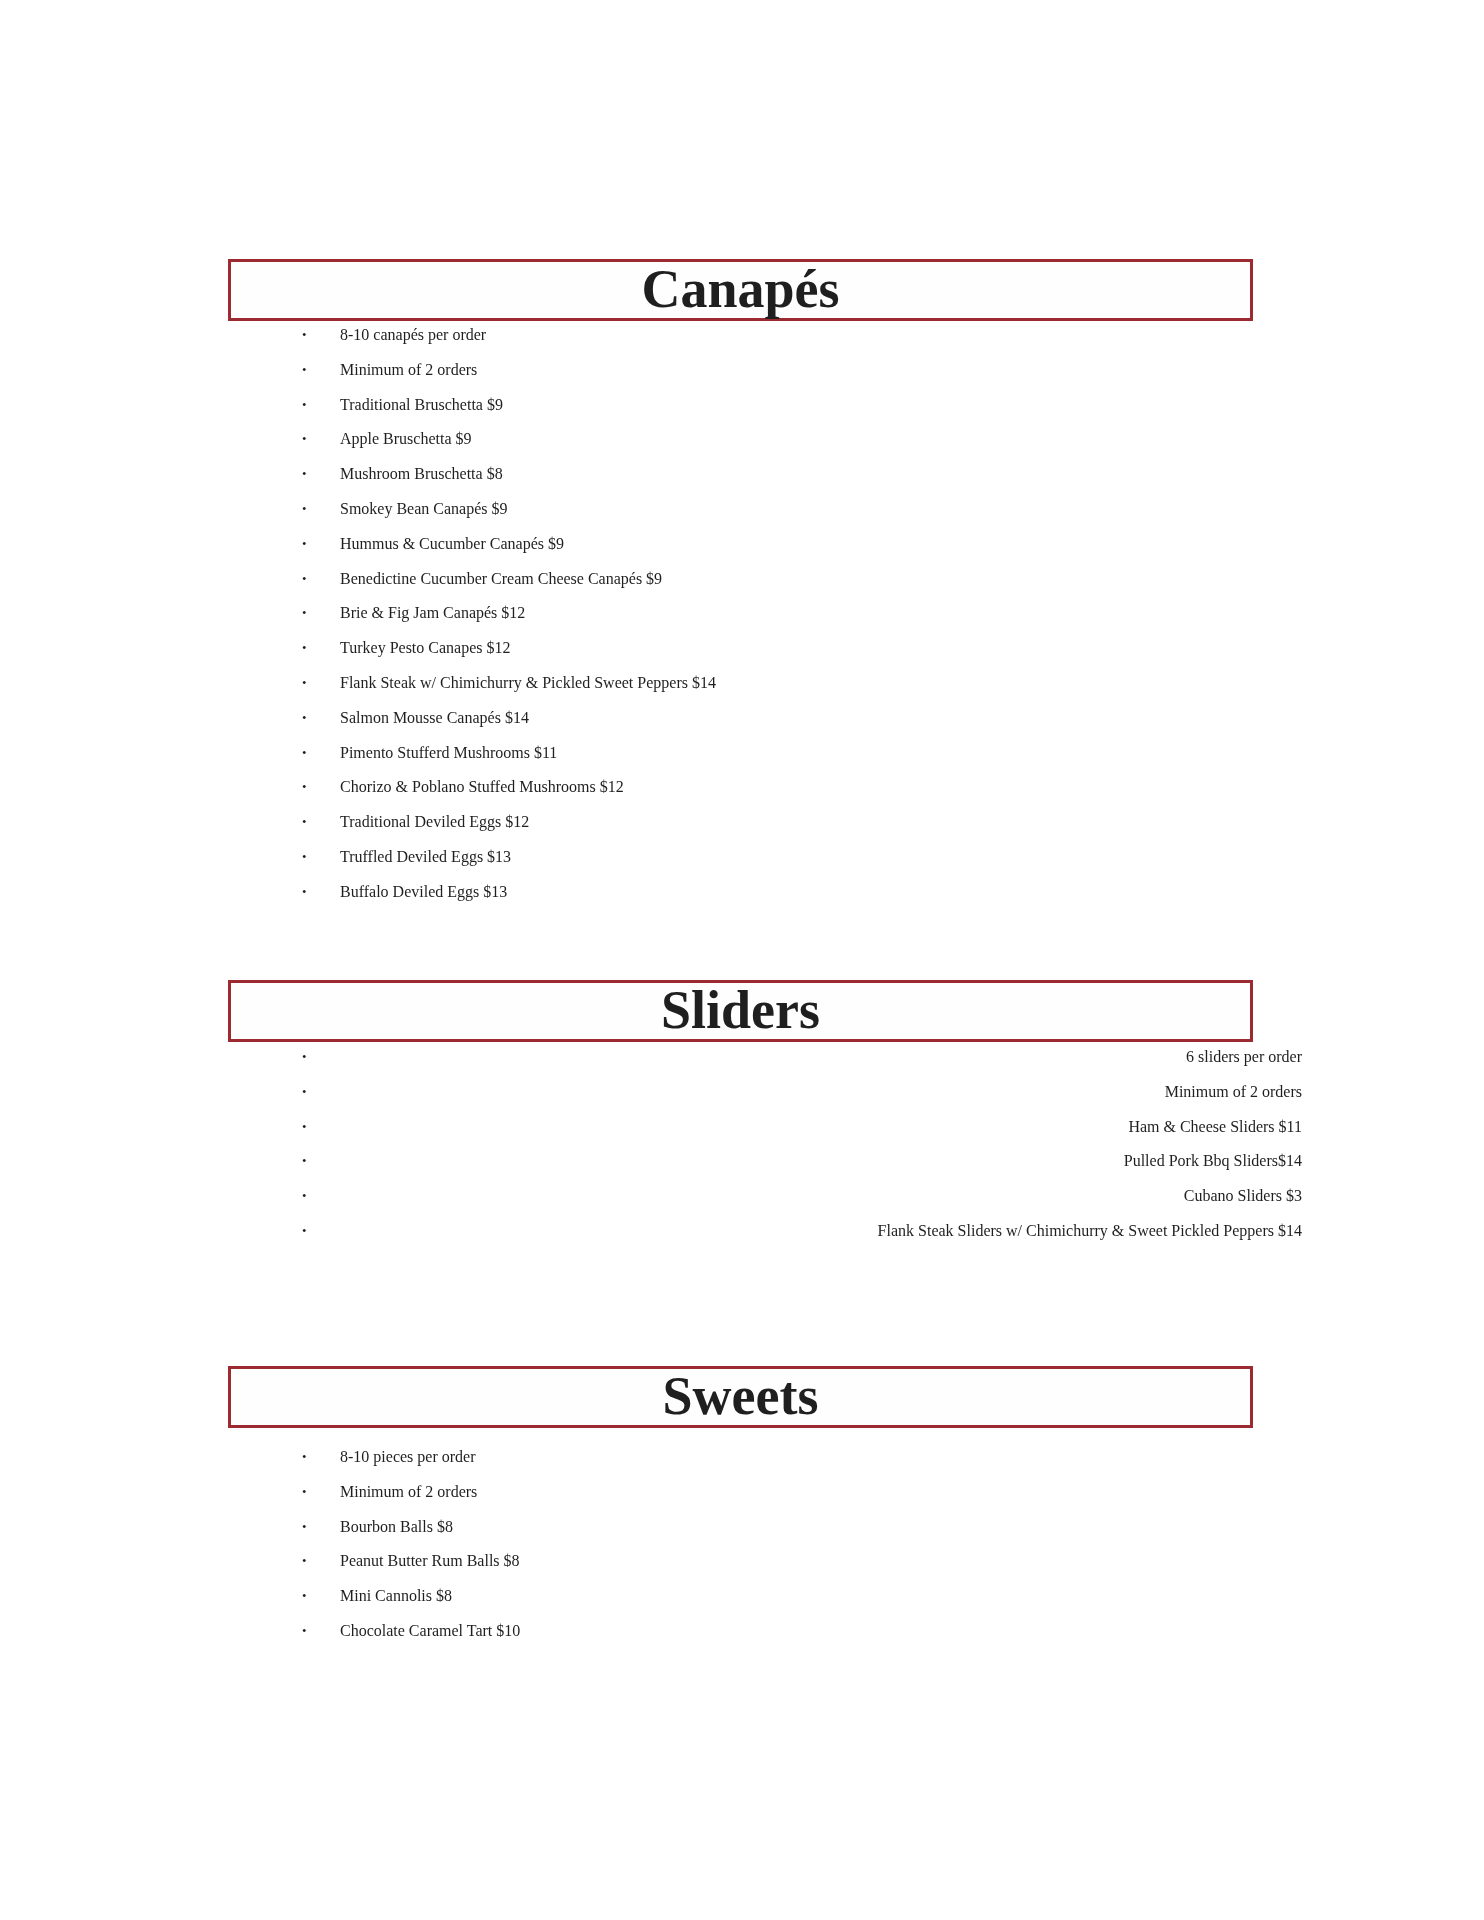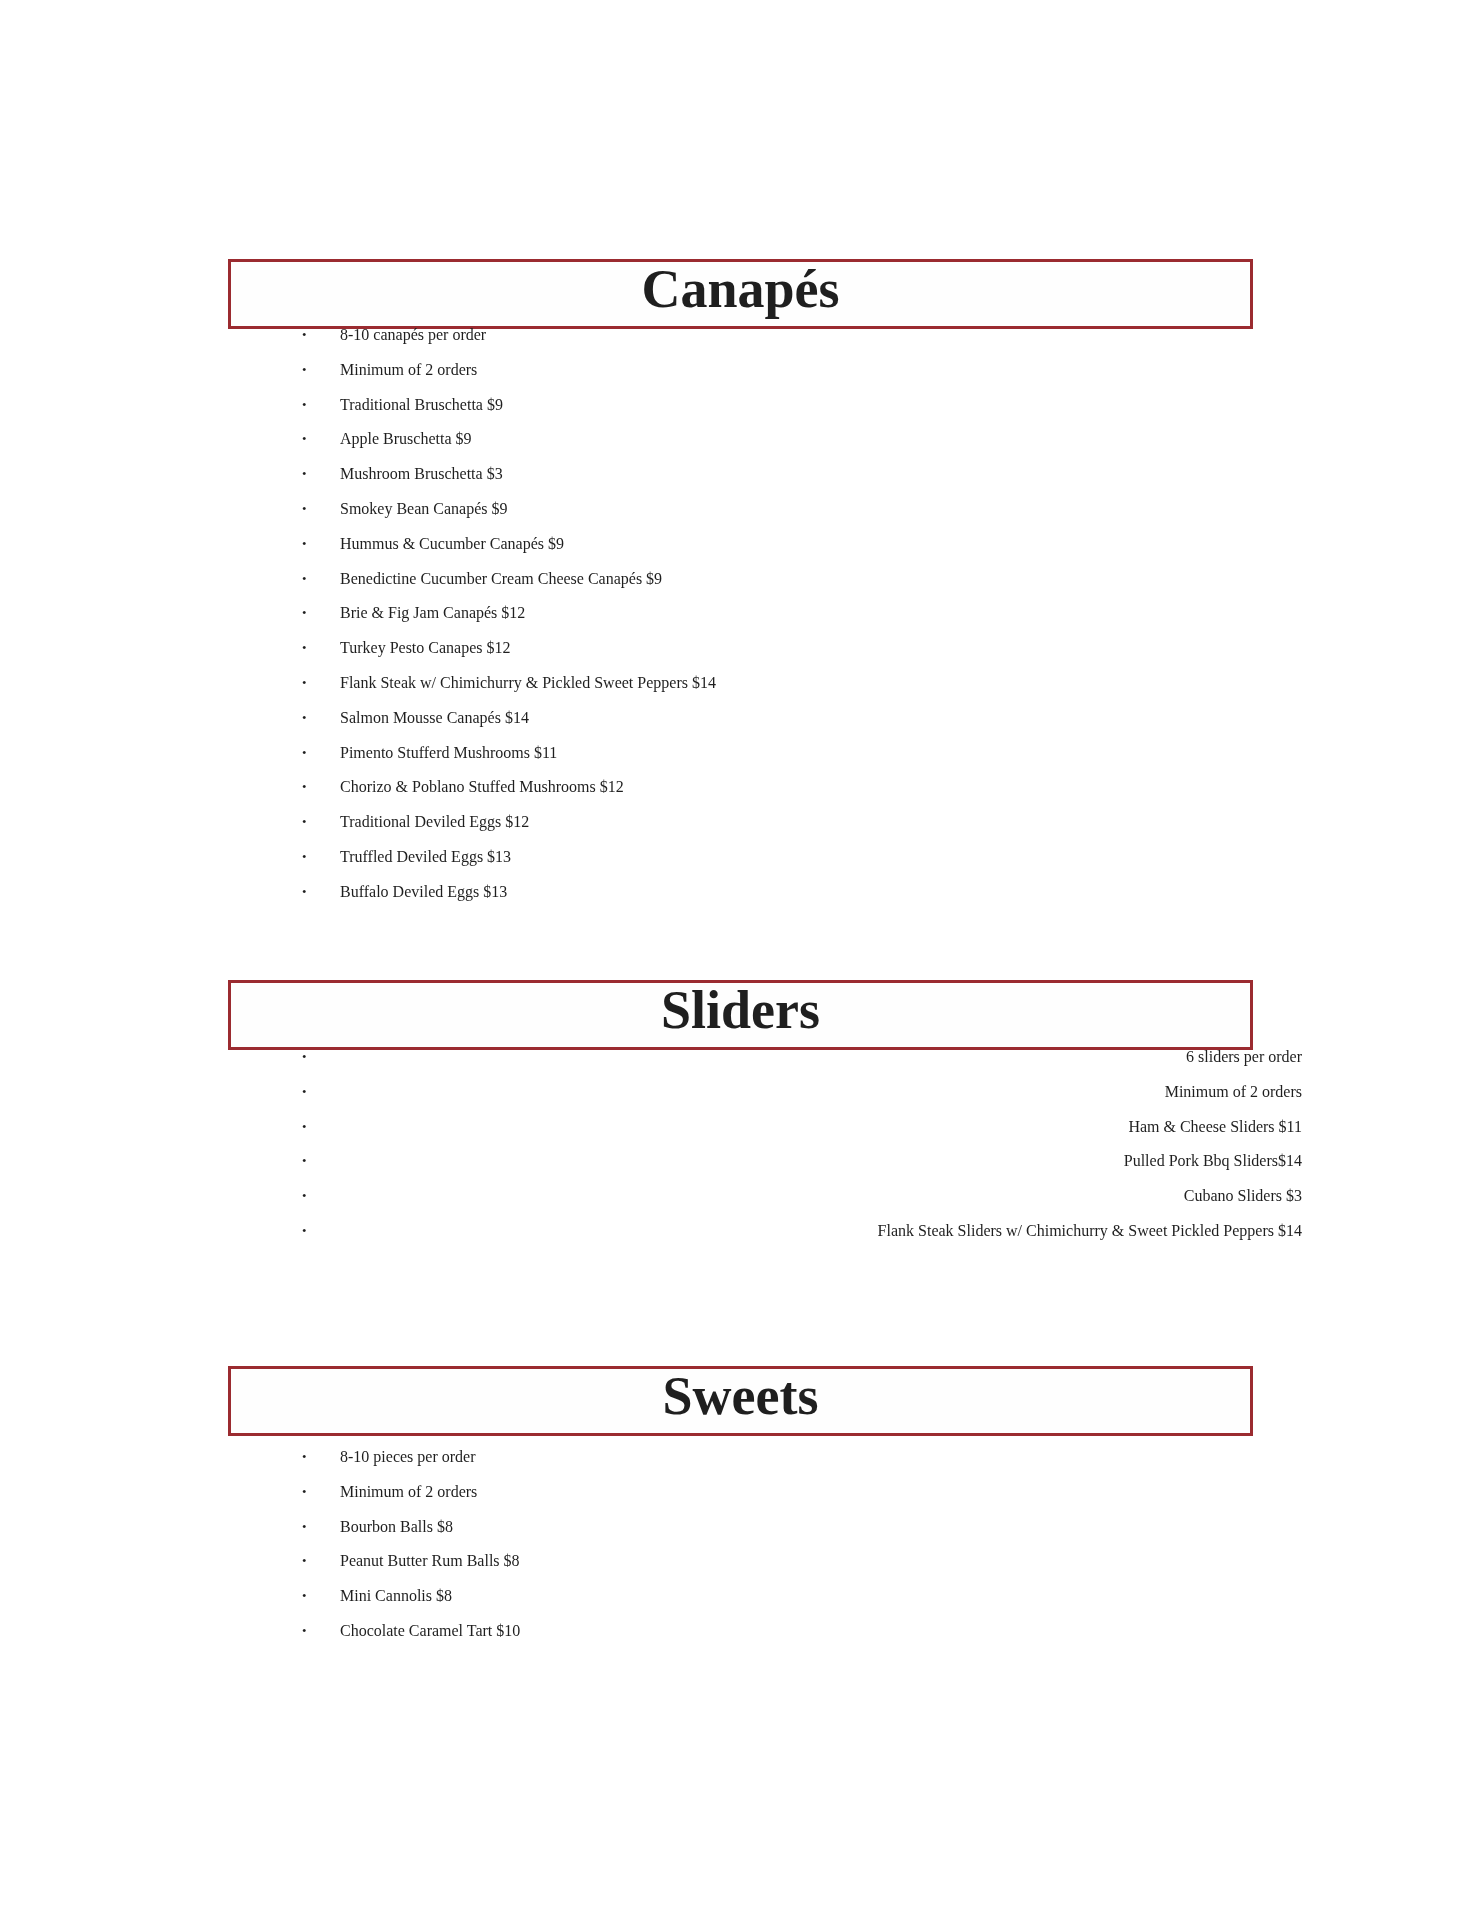--- a/index.html
+++ b/index.html
@@ -16,21 +16,21 @@
     overflow: hidden;
   }
   .menu-page {
     position: absolute;
     inset: 0;
   }
   .section-header-box {
     position: absolute;
     left: 228px;
     width: 1025px;
-    height: 70px;
+    height: 62px;
     box-sizing: border-box;
     border: 3px solid var(--accent, #9b2b30);
     background: #fefefe;
     text-align: center;
     overflow: visible;
   }
   .section-title {
     margin: 1px 0 0 0;
     font-size: 54px;
     line-height: 53px;
@@ -78,21 +78,21 @@
 <div class="menu-page">
 
   <div class="section-header-box" id="box-canapes">
     <h1 class="section-title">Canapés</h1>
   </div>
   <ul class="menu-list" id="list-canapes">
     <li>8-10 canapés per order</li>
     <li>Minimum of 2 orders</li>
     <li>Traditional Bruschetta $9</li>
     <li>Apple Bruschetta $9</li>
-    <li>Mushroom Bruschetta $3</li>
+    <li>Mushroom Bruschetta $8</li>
     <li>Smokey Bean Canapés $9</li>
     <li>Hummus &amp; Cucumber Canapés $9</li>
     <li>Benedictine Cucumber Cream Cheese Canapés $9</li>
     <li>Brie &amp; Fig Jam Canapés $12</li>
     <li>Turkey Pesto Canapes $12</li>
     <li>Flank Steak w/ Chimichurry &amp; Pickled Sweet Peppers $14</li>
     <li>Salmon Mousse Canapés $14</li>
     <li>Pimento Stufferd Mushrooms $11</li>
     <li>Chorizo &amp; Poblano Stuffed Mushrooms $12</li>
     <li>Traditional Deviled Eggs $12</li>

